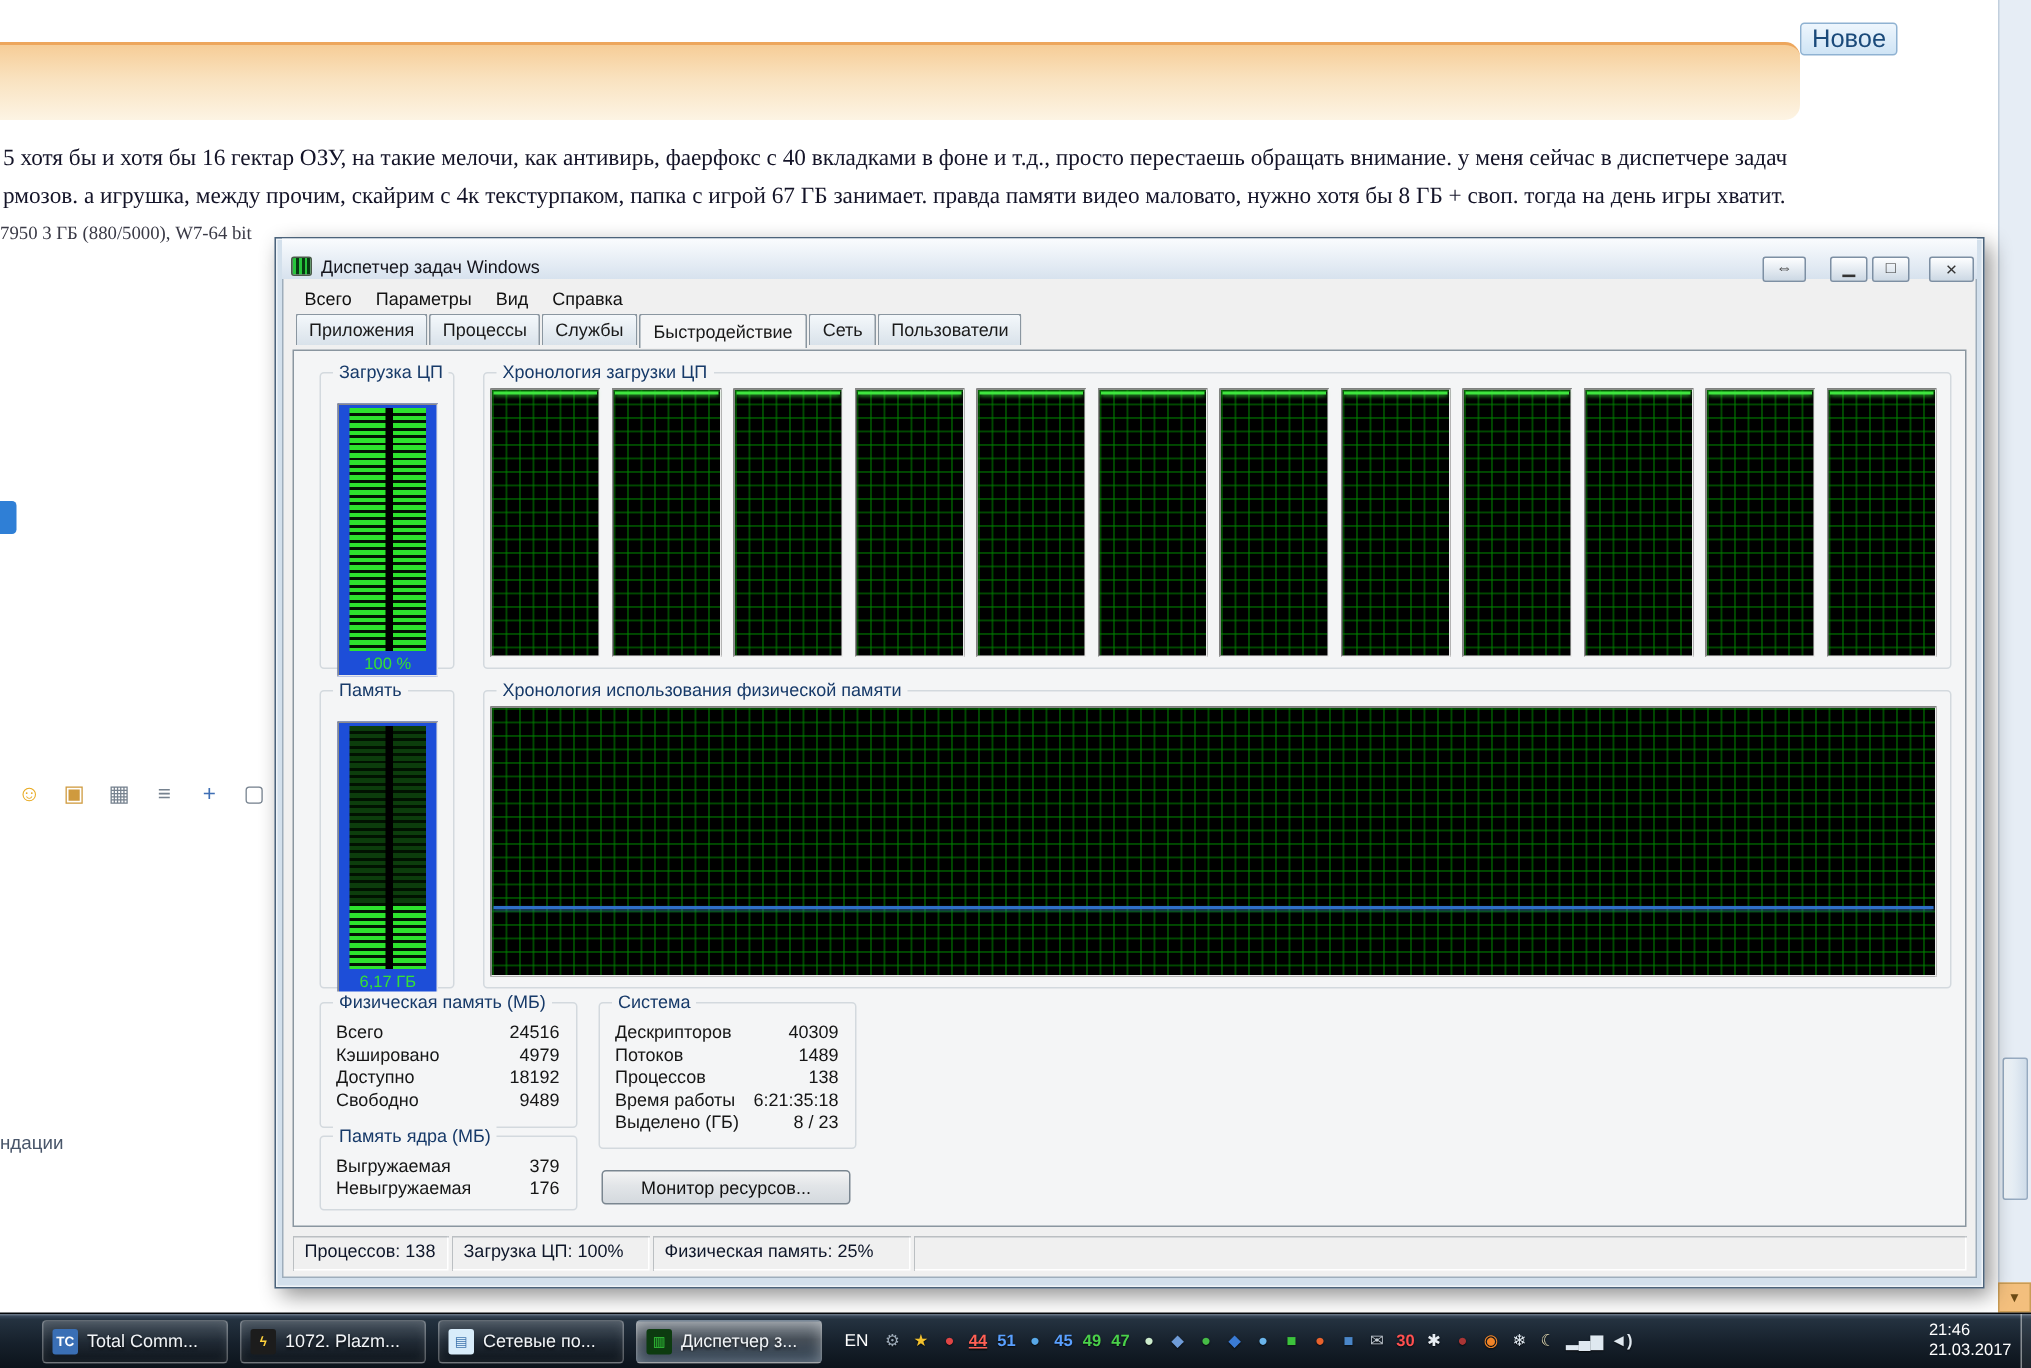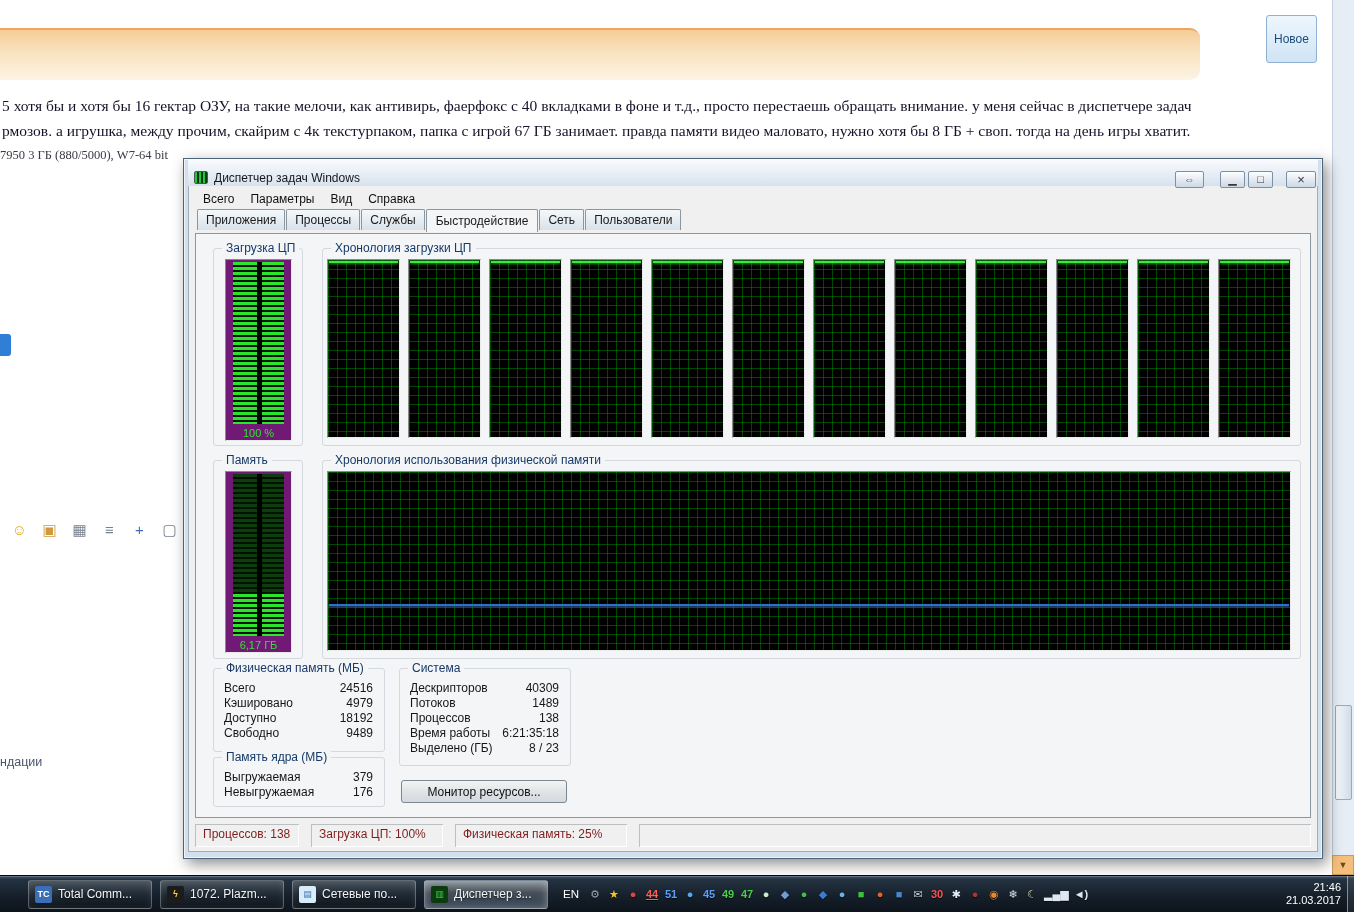--- a/index.html
+++ b/index.html
@@ -4,21 +4,21 @@
 <style>
   *{margin:0;padding:0;box-sizing:border-box}
   html,body{width:1354px;height:912px;overflow:hidden;background:#fff;
     font-family:"Liberation Sans","DejaVu Sans",sans-serif;}
 
   
   #page{position:absolute;inset:0;background:#fff}
   .banner{position:absolute;left:-12px;top:28px;width:1212px;height:52px;border-radius:10px;
     border-top:2px solid #eda65c;
     background:linear-gradient(#f6cd97 0%,#f9e2bf 45%,#fdf4e4 100%);}
-  .new-btn{position:absolute;left:1266px;top:15px;padding:16px 7px;font-size:12px;color:#1b4a7a;
+  .new-btn{position:absolute;left:1200px;top:15px;padding:0 7px;font-size:17px;color:#1b4a7a;
     background:linear-gradient(#eef6fd,#cfe4f5);border:1px solid #8fb2d2;border-radius:3px;cursor:default}
   .post-line{position:absolute;left:2px;white-space:nowrap;font-family:"Liberation Serif","DejaVu Serif",serif;
     font-size:15.5px;color:#141428}
   #post1{top:97px}
   #post2{top:122px}
   .signature{position:absolute;left:0;top:148px;font-family:"Liberation Serif","DejaVu Serif",serif;
     font-size:12.5px;color:#3a3a46;white-space:nowrap}
   .blue-frag{position:absolute;left:0;top:334px;width:11px;height:22px;background:#2f7fd6;border-radius:0 3px 3px 0}
   #ed-toolbar{position:absolute;left:10px;top:520px;display:flex;gap:11px;align-items:center}
   .ed-ico{width:19px;height:19px;font-size:15px;line-height:19px;text-align:center;cursor:default}
@@ -48,40 +48,40 @@
   .tm-ctrl.close{width:30px;margin-left:13px;font-size:13px}
   .tm-client{height:666px;background:#f0f0f0;border:1px solid #9eadbb;border-top:none;
     display:flex;flex-direction:column;padding:2px 6px 4px}
   #tm-menu{height:21px;display:flex;align-items:center;font-size:12px;color:#111}
   .tm-menu-item{padding:2px 8px;cursor:default}
   #tm-tabs{height:25px;display:flex;align-items:flex-start;padding-left:2px;position:relative;z-index:2}
   .tm-tab{font-size:12px;color:#1a1a1a;padding:3px 8px;margin-right:1px;border:1px solid #8a96a0;border-bottom:none;
     background:linear-gradient(#f4f8fb,#d9e2ea);border-radius:2px 2px 0 0;cursor:default}
   .tm-tab.active{background:#f4f5f6;padding:4px 9px 4px;margin-bottom:-1px}
   .tm-tabpage{flex:1;border:1px solid #8a96a0;background:#f4f5f6;position:relative;margin-top:-1px}
-  #tm-status{height:23px;margin-top:6px;display:flex;gap:12px;font-size:12px;color:#7f1d1d}
+  #tm-status{height:23px;margin-top:6px;display:flex;gap:2px;font-size:12px;color:#0f172a}
   .status-cell{padding:3px 8px;box-shadow:inset 1px 1px 0 rgba(90,100,110,.35), inset -1px -1px 0 #fff;white-space:nowrap}
   .status-cell.c0{width:104px}.status-cell.c1{width:132px}.status-cell.c2{width:172px}
   .status-cell.fill{flex:1}
 
   
   .gbox{position:absolute;border:1px solid #d3d9de;border-radius:3px}
   .gb-title{position:absolute;top:-8px;left:8px;background:#f4f5f6;padding:0 4px;font-size:12px;color:#173a69;white-space:nowrap}
   #gb-cpu{left:17px;top:14px;width:90px;height:198px}
   #gb-cpu-hist{left:126px;top:14px;width:979px;height:198px}
   #gb-mem{left:17px;top:226px;width:90px;height:199px}
   #gb-mem-hist{left:126px;top:226px;width:979px;height:199px}
   #gb-phys{left:17px;top:434px;width:172px;height:84px}
   #gb-kernel{left:17px;top:523px;width:172px;height:50px}
   #gb-sys{left:203px;top:434px;width:172px;height:98px}
   .res-btn{position:absolute;left:205px;top:546px;width:166px;height:23px;font-size:12px;color:#111;
     background:linear-gradient(#f4f4f4,#e2e5e8 45%,#d4d9de);border:1px solid #7a8690;border-radius:3px;cursor:default}
 
   
-  .meter{position:absolute;left:11px;top:10px;width:67px;height:182px;background:#701a75;
+  .meter{position:absolute;left:11px;top:20px;width:67px;height:182px;background:#1d4ed8;
     border:1px solid;border-color:#8a8a8a #e8e8e8 #e8e8e8 #8a8a8a}
   .bar-area{position:absolute;left:7px;right:7px;top:2px;bottom:16px;display:flex;flex-direction:column}
   .seg-dim{background:repeating-linear-gradient(to bottom,#0c3d0c 0 3px,#011201 3px 5px);flex:1}
   .seg-lit{background:repeating-linear-gradient(to bottom,#2de42d 0 3px,#031503 3px 5px)}
   .bar-gap{position:absolute;top:2px;bottom:16px;left:50%;width:5px;margin-left:-2px;background:#000}
   .meter-label{position:absolute;left:0;right:0;bottom:1px;text-align:center;color:#35e035;font-size:11px}
 
   
   .graph{background-color:#000;position:relative;border:1px solid;border-color:#8a8a8a #ececec #ececec #8a8a8a;
     background-image:linear-gradient(to right,rgba(0,130,0,.55) 1px,transparent 1px),
@@ -108,21 +108,21 @@
     box-shadow:inset 0 0 7px rgba(255,255,255,.10)}
   .tb-btn.active{background:linear-gradient(rgba(255,255,255,.45),rgba(255,255,255,.20) 45%,rgba(130,170,210,.30));
     box-shadow:inset 0 0 9px rgba(255,255,255,.35)}
   .tb-ico{flex:0 0 17px;height:17px;border-radius:2px;display:flex;align-items:center;justify-content:center;
     font-size:9px;font-weight:bold}
   .tb-lbl{white-space:nowrap;overflow:hidden;text-shadow:0 1px 2px rgba(0,0,0,.8)}
   .lang{margin-left:10px;width:26px;text-align:center;color:#fff;font-size:11.5px;cursor:default}
   #tray{display:flex;align-items:center;gap:5px;margin-left:4px}
   .tray-ico{min-width:14px;text-align:center;font-size:11px;font-weight:bold;cursor:default;
     text-shadow:0 1px 1px rgba(0,0,0,.7);line-height:16px}
-  .clock{margin-left:auto;text-align:right;color:#fff;font-size:11px;line-height:13px;padding-right:4px;cursor:default}
+  .clock{margin-left:auto;text-align:left;color:#fff;font-size:11px;line-height:13px;padding-right:4px;cursor:default}
   .show-desktop{width:7px;height:37px;margin-left:2px;border-left:1px solid rgba(255,255,255,.45);
     background:rgba(255,255,255,.07);cursor:default}
 </style>
 </head>
 <body>
 
 <div id="page">
   <div class="banner"></div>
   <div class="new-btn">Новое</div>
   <div class="post-line" id="post1">5 хотя бы и хотя бы 16 гектар ОЗУ, на такие мелочи, как антивирь, фаерфокс с 40 вкладками в фоне и т.д., просто перестаешь обращать внимание. у меня сейчас в диспетчере задач</div>

